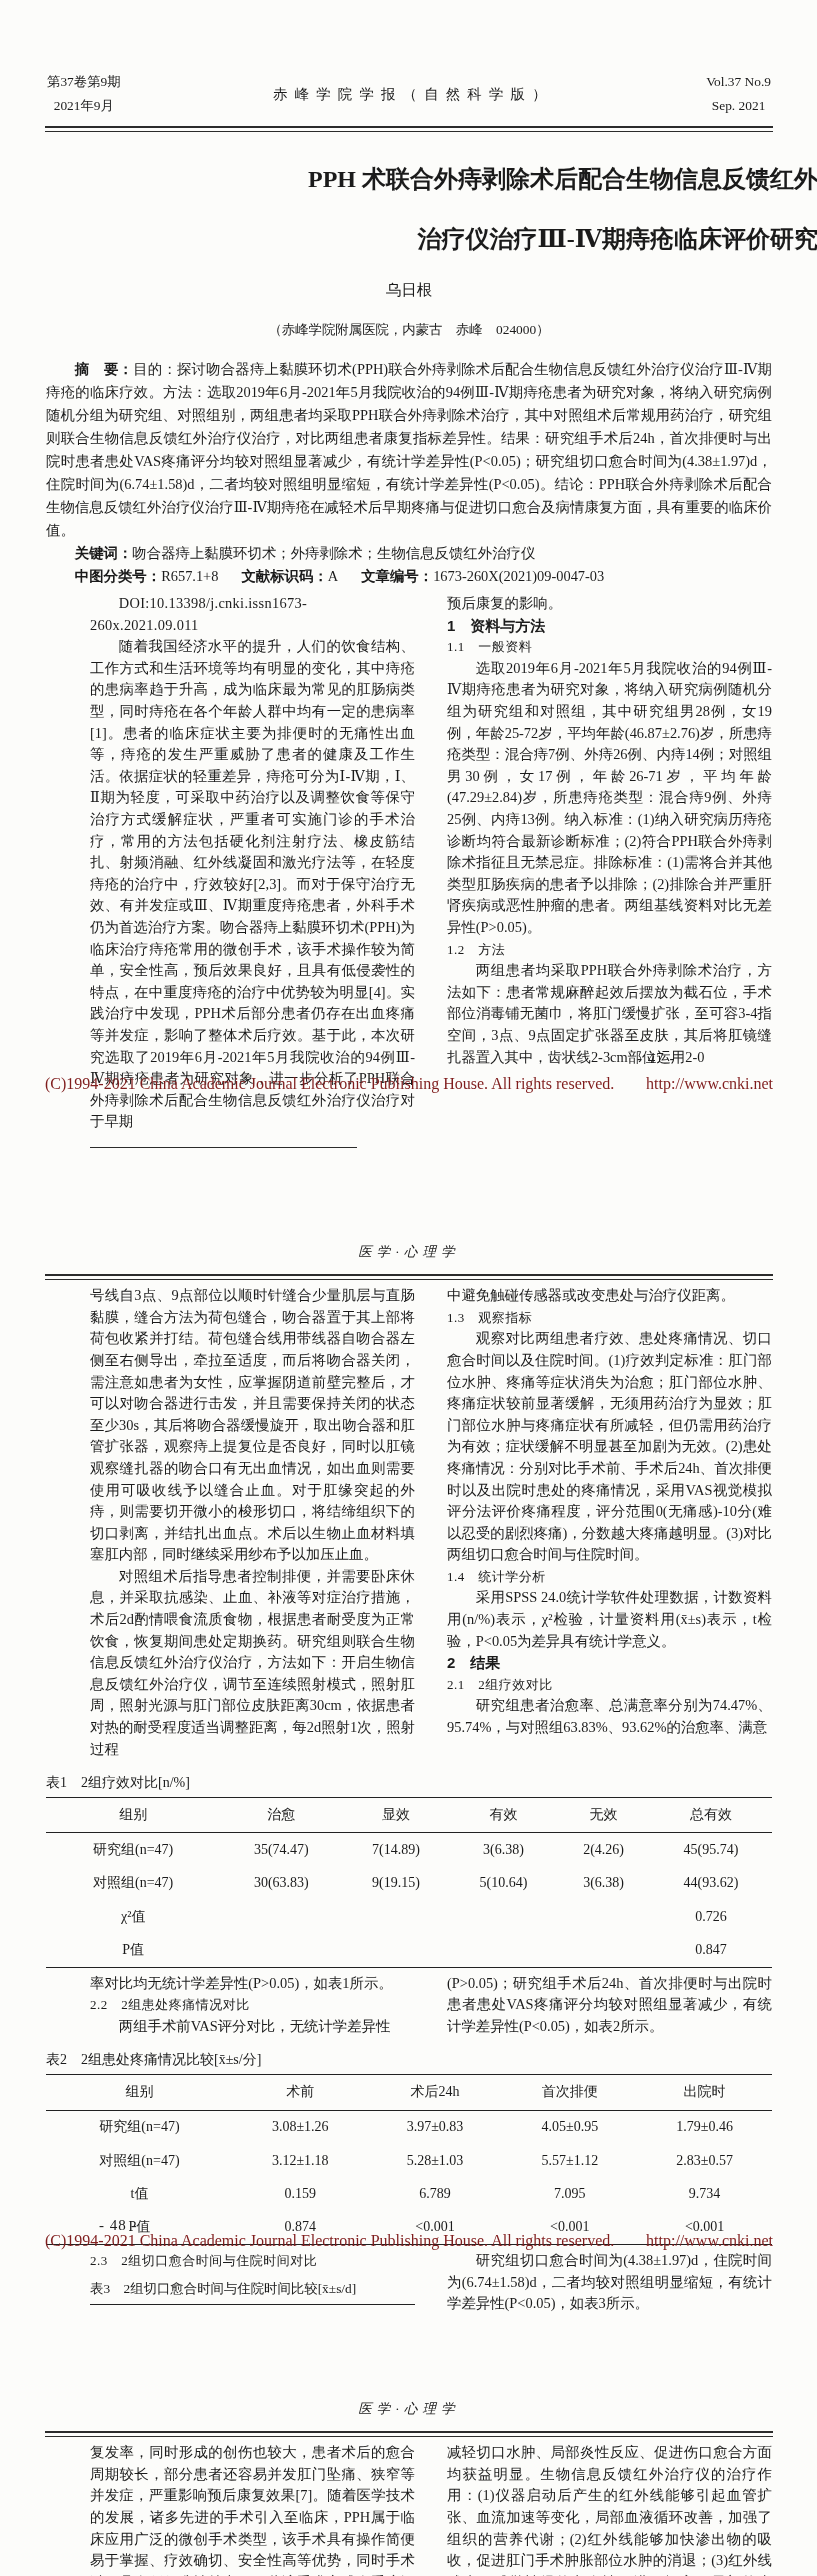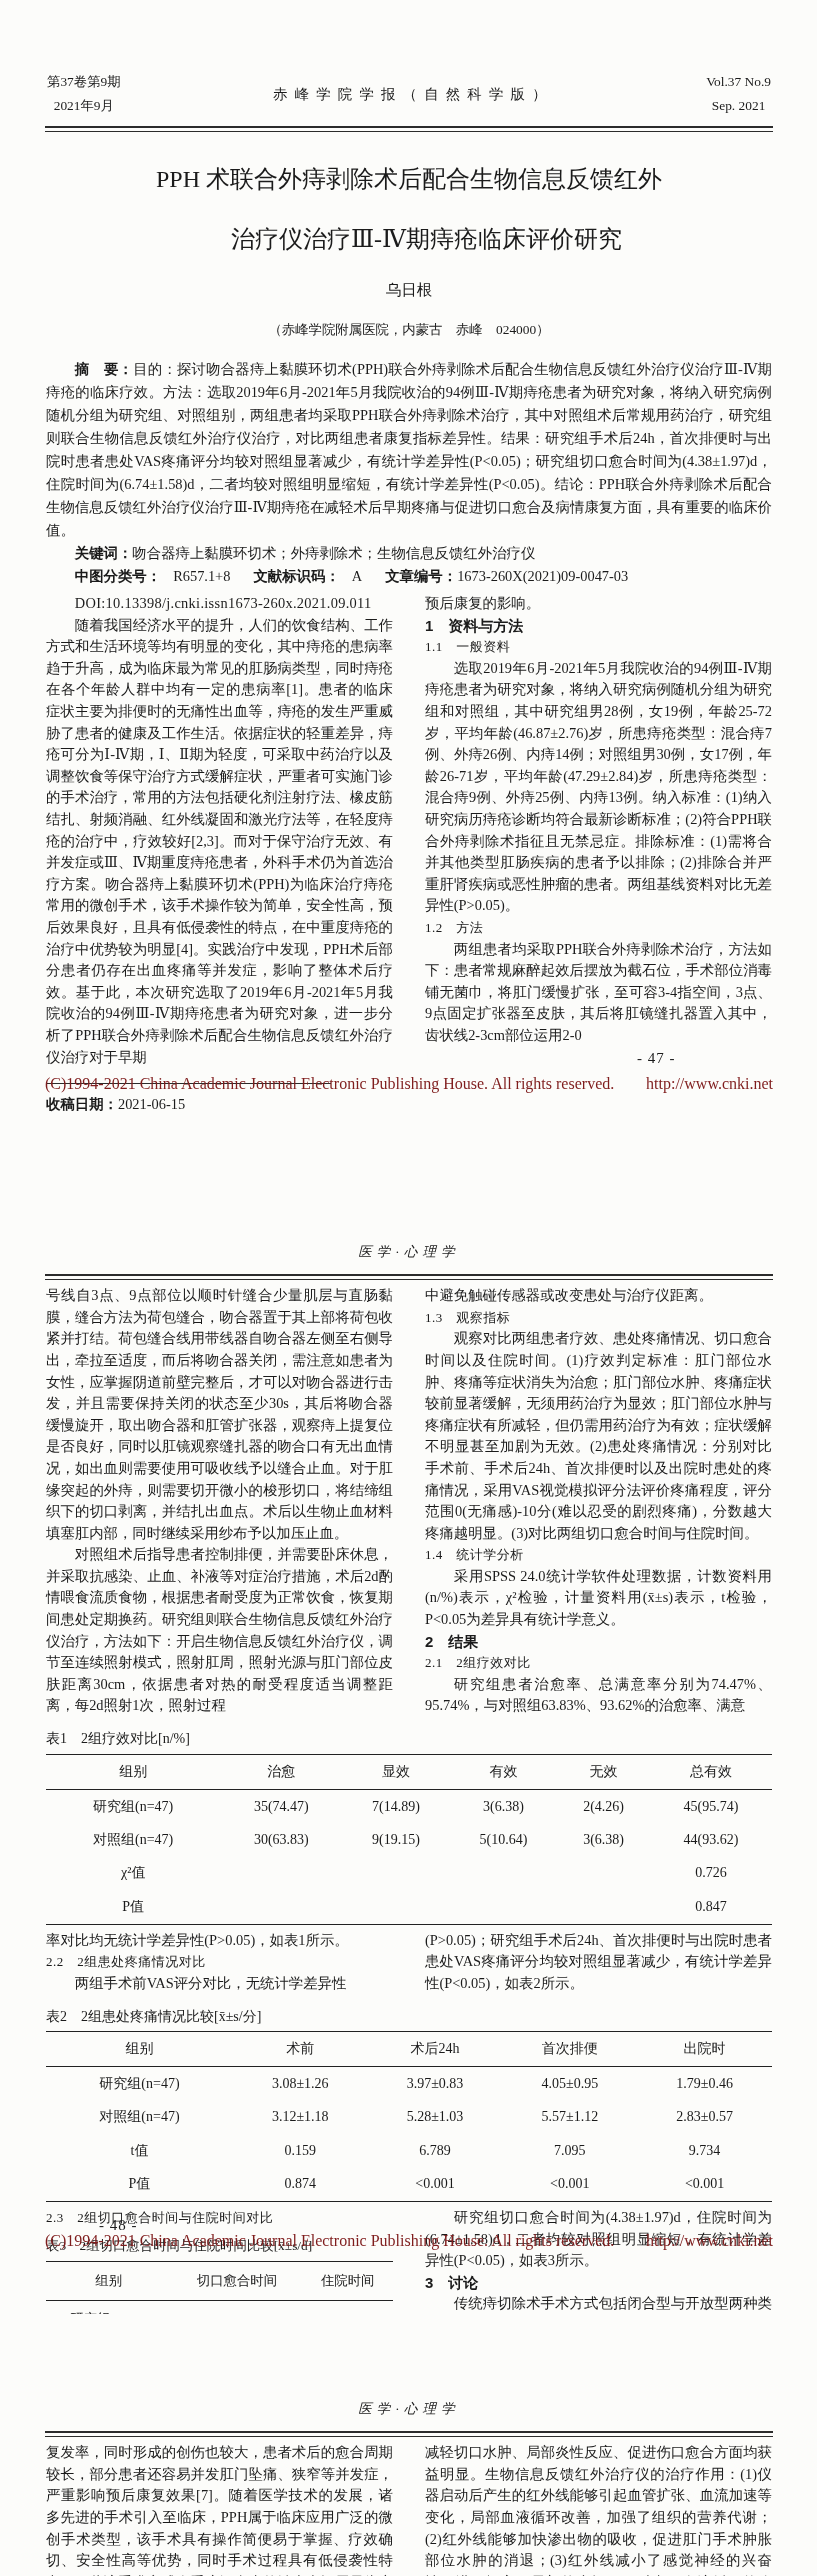--- a/index.html
+++ b/index.html
@@ -6,33 +6,33 @@
   .canvas{width:818px;margin:0 auto;}
   .page{width:818px;height:1157px;background:#fcfcfa;position:relative;overflow:hidden;
         color:#1b1b1b;font-family:"Liberation Serif","DejaVu Serif",serif;}
   
   .jheader{display:flex;justify-content:space-between;align-items:center;padding:70px 47px 0;}
   .jh-side{font-size:13.4px;line-height:24px;text-align:center;white-space:nowrap;}
   .jh-center{text-align:center;flex:1;}
   .jh-cn{font-size:14.4px;letter-spacing:7.2px;}
   .jh-en{font-size:14px;margin-top:6.2px;letter-spacing:0.5px;}
   .dbl-rule{margin:8.2px 45px 0;border-top:2.1px solid #2b2b2b;border-bottom:1px solid #2b2b2b;height:2.6px;}
-  .title{text-align:center;font-size:24px;font-weight:400;margin-top:35px;line-height:1;}
+  .title{text-align:right;font-size:24px;font-weight:700;margin-top:35px;line-height:1;}
   .title-l2{margin-top:36px;margin-left:35px;}
   .author{text-align:center;font-size:15.5px;margin-top:29px;}
   .affil{text-align:center;font-size:13.4px;margin-top:20.6px;}
   .front{padding:18.5px 46px 0;font-size:14.4px;line-height:23px;text-align:justify;}
   .front p{margin:0;}
   .ind2{text-indent:2em;}
   .kw{margin-top:2.1px;}
   .clc{margin-top:2.1px;}
-  .clc .gap{margin-right:23px;margin-left:12px;}
+  .clc .gap{margin-right:23px;}
   b{font-weight:700;}
   
-  .cols{display:flex;gap:32px;padding:5.2px 46px 0;}
+  .cols{display:flex;gap:32px;padding:5.2px 46px 0;margin-left:44px;}
   .col{width:350px;font-size:14.4px;line-height:21.6px;text-align:justify;}
   .col p{margin:0;}
   .h1x{font-family:"Liberation Sans","DejaVu Sans",sans-serif;font-weight:700;font-size:15px;margin:5.2px 0 3.1px;}
   .h2x{font-size:13px;margin:5.2px 0 3.1px;letter-spacing:0.5px;}
   .fnrule{border:none;border-top:1px solid #2b2b2b;width:82%;margin:14.4px auto 10.3px 0;}
   .doi{letter-spacing:0.3px;}
   
   .tablewrap{padding:4.1px 46px 0;}
   .tcaption{font-size:14px;margin:9.3px 0 5.2px;}
   table.jt{width:100%;border-collapse:collapse;font-size:14px;

